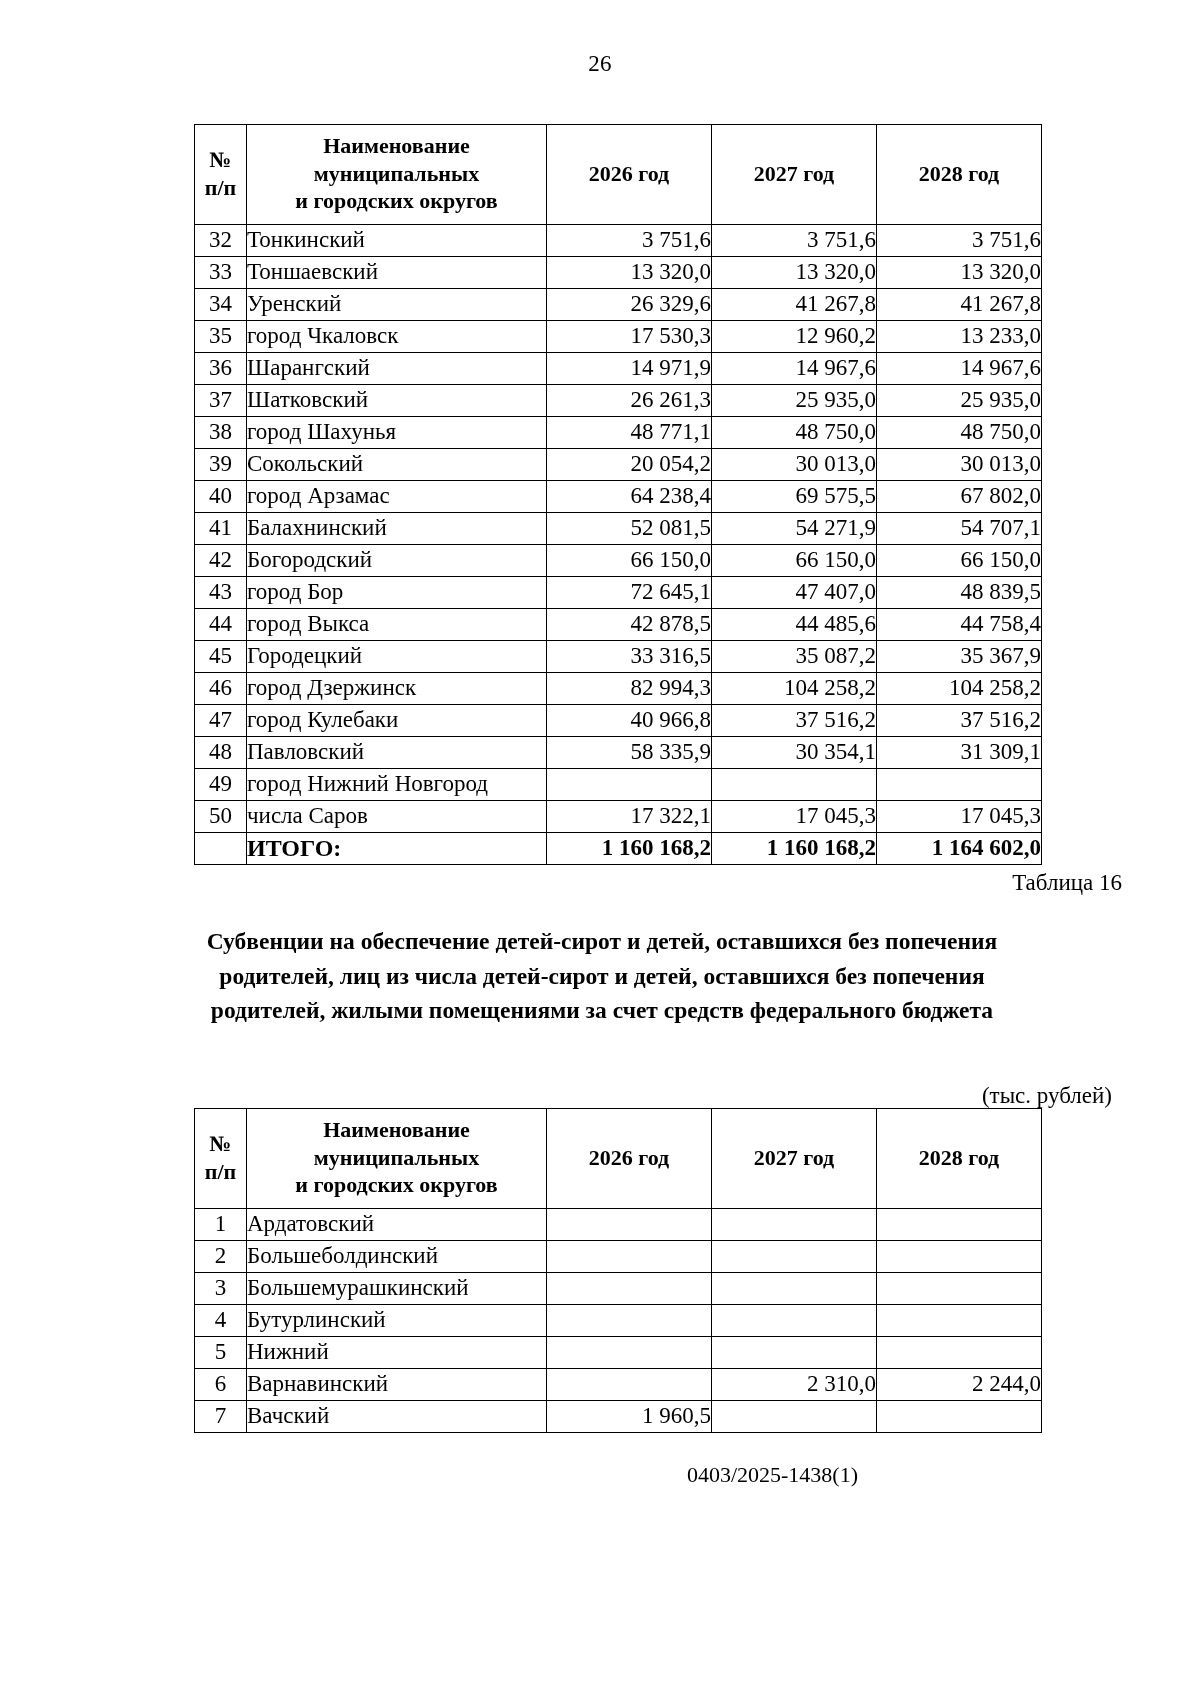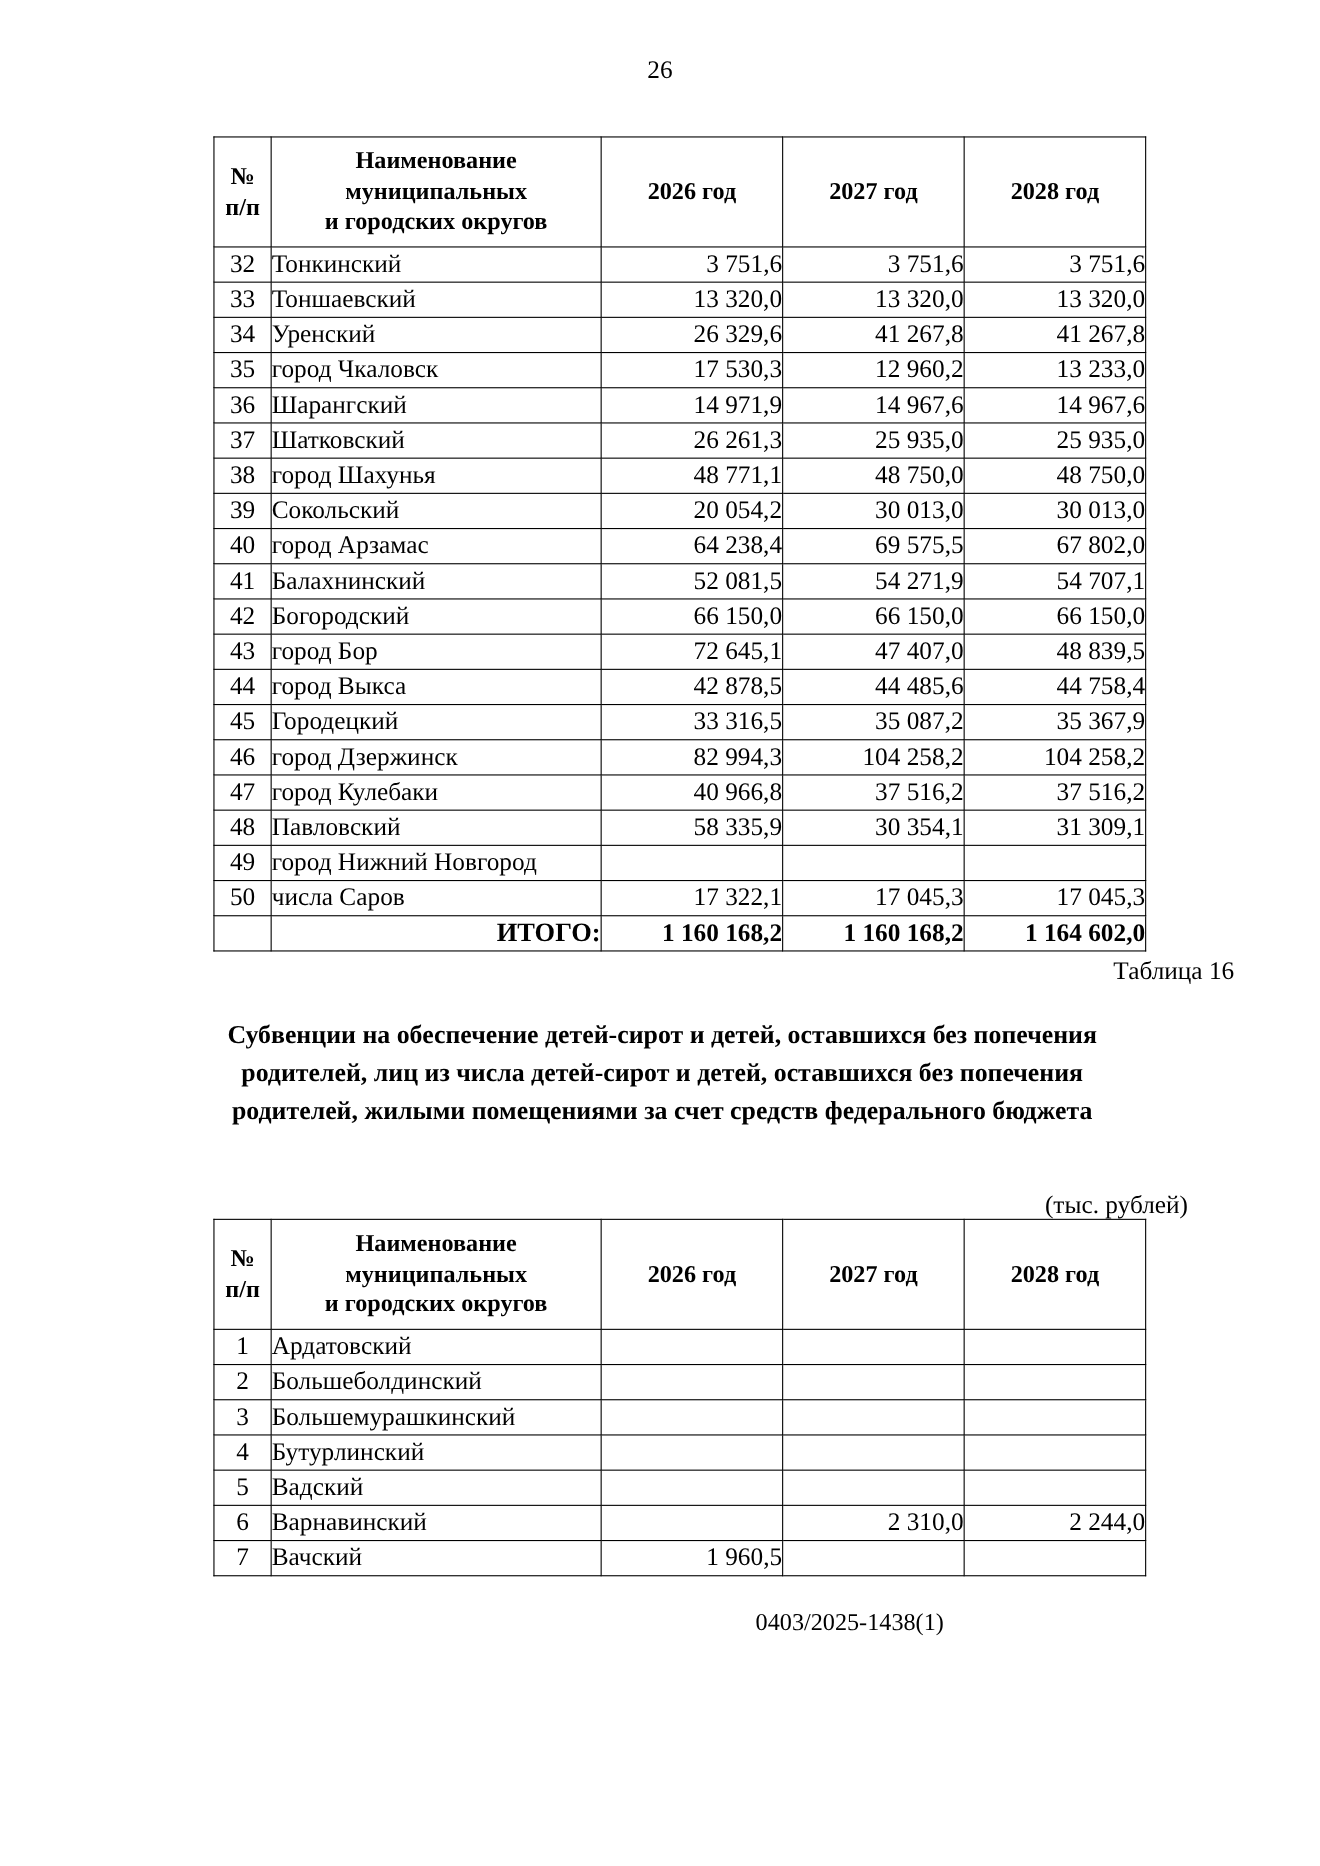--- a/index.html
+++ b/index.html
@@ -81,21 +81,20 @@
     margin-top: 20px;
   }
   .cell-val {
     text-align: right;
     padding: 2px 11px 4px 0;
     height: 31px;
     white-space: nowrap;
   }
   .row-total td {
     font-weight: bold;
-    text-align: right;
   }
   .row-total .cell-name {
     font-size: 24px;
   }
   .row-total .cell-val {
     font-size: 23px;
   }
 
   
   #table-1-wrap {
@@ -127,21 +126,21 @@
     font-size: 23.5px;
     line-height: 1.47;
   }
 
   
   .units-note {
     position: absolute;
     top: 1083px;
     left: 0;
     width: 1200px;
-    padding-right: 120px;
+    padding-right: 88px;
     box-sizing: border-box;
     text-align: right;
     font-size: 23px;
   }
 
   
   #table-2-wrap {
     position: absolute;
     top: 1108px;
     left: 194px;
@@ -391,21 +390,21 @@
           </tr>
           <tr>
             <td class="cell-num">4</td>
             <td class="cell-name">Бутурлинский</td>
             <td class="cell-val"></td>
             <td class="cell-val"></td>
             <td class="cell-val"></td>
           </tr>
           <tr>
             <td class="cell-num">5</td>
-            <td class="cell-name">Вадский</td>
+            <td class="cell-name">Нижний</td>
             <td class="cell-val"></td>
             <td class="cell-val"></td>
             <td class="cell-val"></td>
           </tr>
           <tr>
             <td class="cell-num">6</td>
             <td class="cell-name">Варнавинский</td>
             <td class="cell-val"></td>
             <td class="cell-val">2 310,0</td>
             <td class="cell-val">2 244,0</td>

